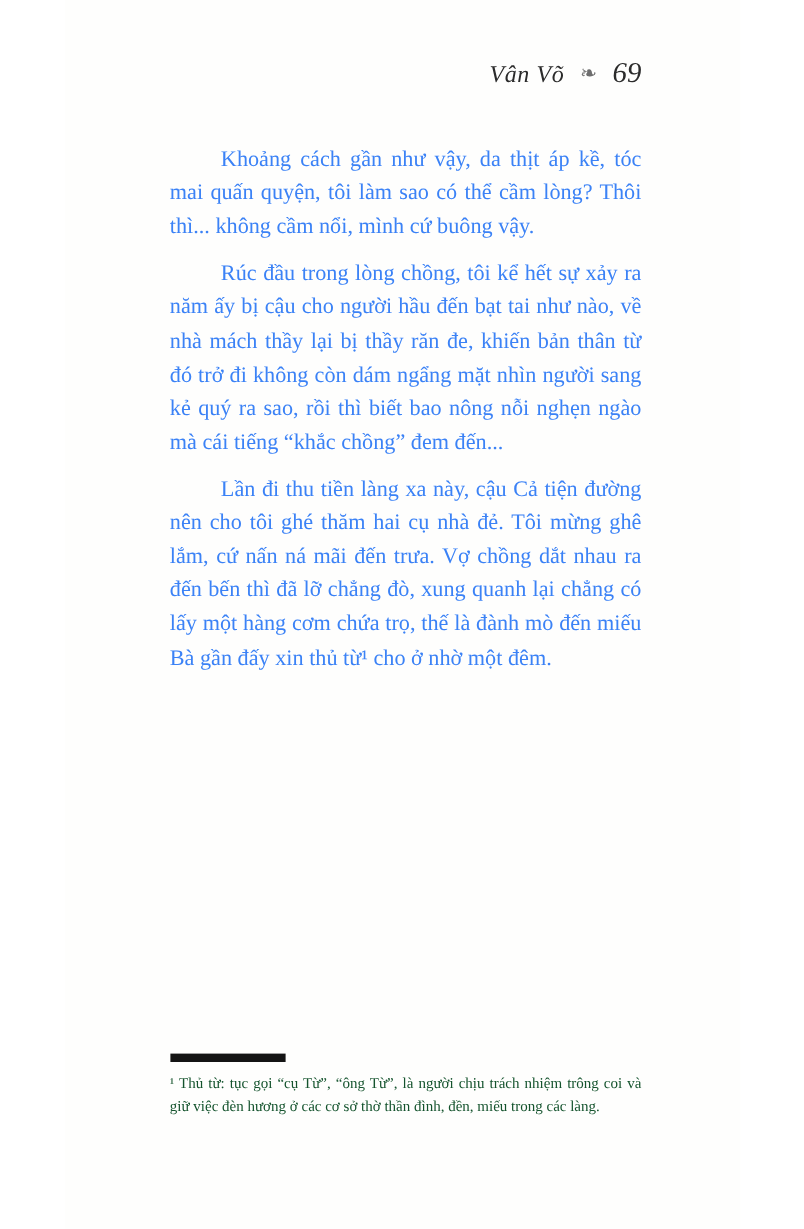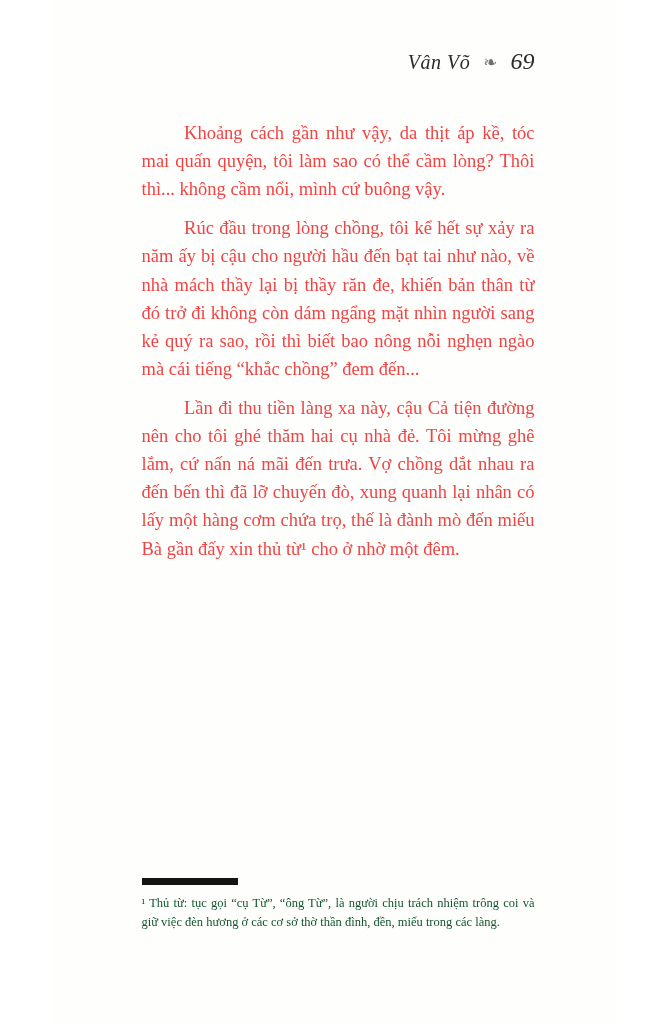--- a/index.html
+++ b/index.html
@@ -41,21 +41,21 @@
   }
   .page-number {
     font-size: 24px;
   }
   .page-body p {
     margin: 0 0 11px 0;
     font-size: 18.5px;
     line-height: 1.52;
     text-align: justify;
     text-indent: 2.3em;
-    color: #ef4444;
+    color: #3b82f6;
   }
   .page-body p:last-child {
     margin-bottom: 0;
   }
   .footnote-area {
     position: absolute;
     left: 88px;
     right: 82px;
     top: 878px;
   }
@@ -80,21 +80,21 @@
 
   <header class="page-header">
     <span class="running-title">Vân Võ</span>
     <span class="ornament">❧</span>
     <span class="page-number">69</span>
   </header>
 
   <main class="page-body">
     <p>Khoảng cách gần như vậy, da thịt áp kề, tóc mai quấn quyện, tôi làm sao có thể cầm lòng? Thôi thì... không cầm nổi, mình cứ buông vậy.</p>
     <p>Rúc đầu trong lòng chồng, tôi kể hết sự xảy ra năm ấy bị cậu cho người hầu đến bạt tai như nào, về nhà mách thầy lại bị thầy răn đe, khiến bản thân từ đó trở đi không còn dám ngẩng mặt nhìn người sang kẻ quý ra sao, rồi thì biết bao nông nỗi nghẹn ngào mà cái tiếng “khắc chồng” đem đến...</p>
-    <p>Lần đi thu tiền làng xa này, cậu Cả tiện đường nên cho tôi ghé thăm hai cụ nhà đẻ. Tôi mừng ghê lắm, cứ nấn ná mãi đến trưa. Vợ chồng dắt nhau ra đến bến thì đã lỡ chuyến đò, xung quanh lại nhân có lấy một hàng cơm chứa trọ, thế là đành mò đến miếu Bà gần đấy xin thủ từ¹ cho ở nhờ một đêm.</p>
+    <p>Lần đi thu tiền làng xa này, cậu Cả tiện đường nên cho tôi ghé thăm hai cụ nhà đẻ. Tôi mừng ghê lắm, cứ nấn ná mãi đến trưa. Vợ chồng dắt nhau ra đến bến thì đã lỡ chẳng đò, xung quanh lại chẳng có lấy một hàng cơm chứa trọ, thế là đành mò đến miếu Bà gần đấy xin thủ từ¹ cho ở nhờ một đêm.</p>
   </main>
 
   <footer class="footnote-area">
     <div class="footnote-rule"></div>
     <p class="footnote-text">¹ Thủ từ: tục gọi “cụ Từ”, “ông Từ”, là người chịu trách nhiệm trông coi và giữ việc đèn hương ở các cơ sở thờ thần đình, đền, miếu trong các làng.</p>
   </footer>
 
 </div>
 
 </body></html>

